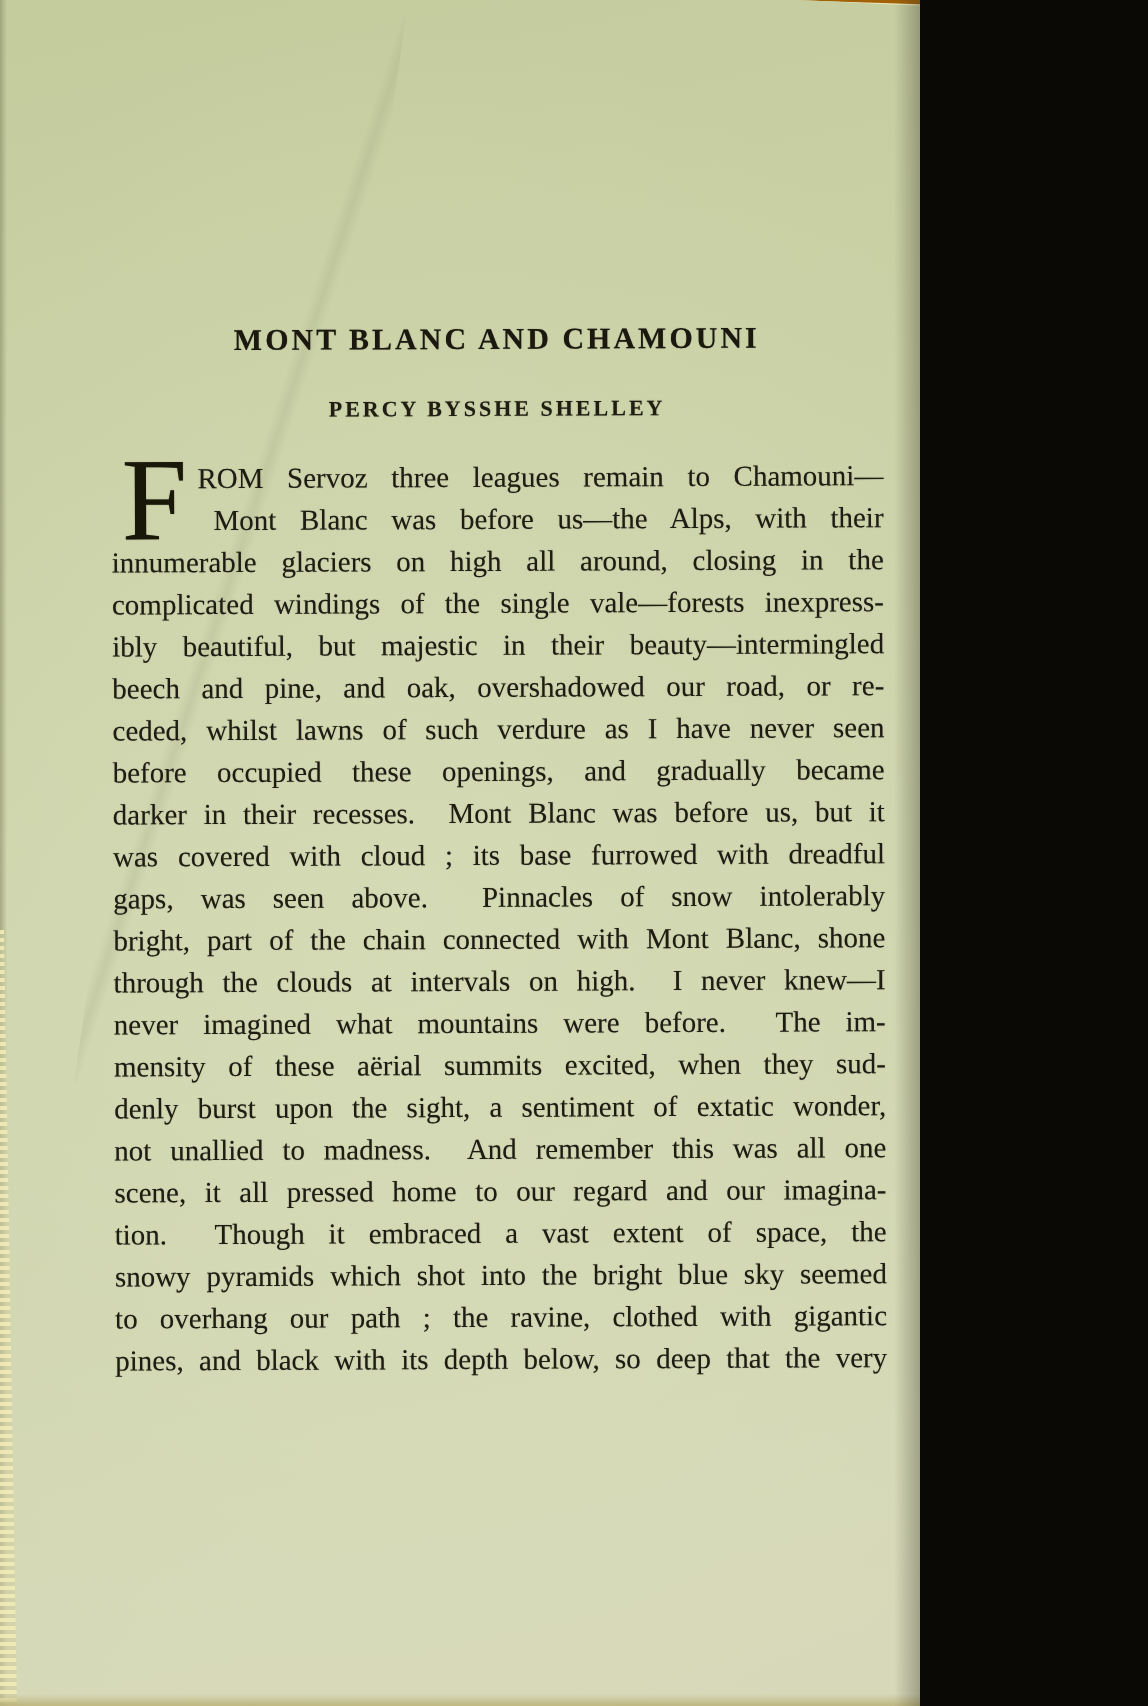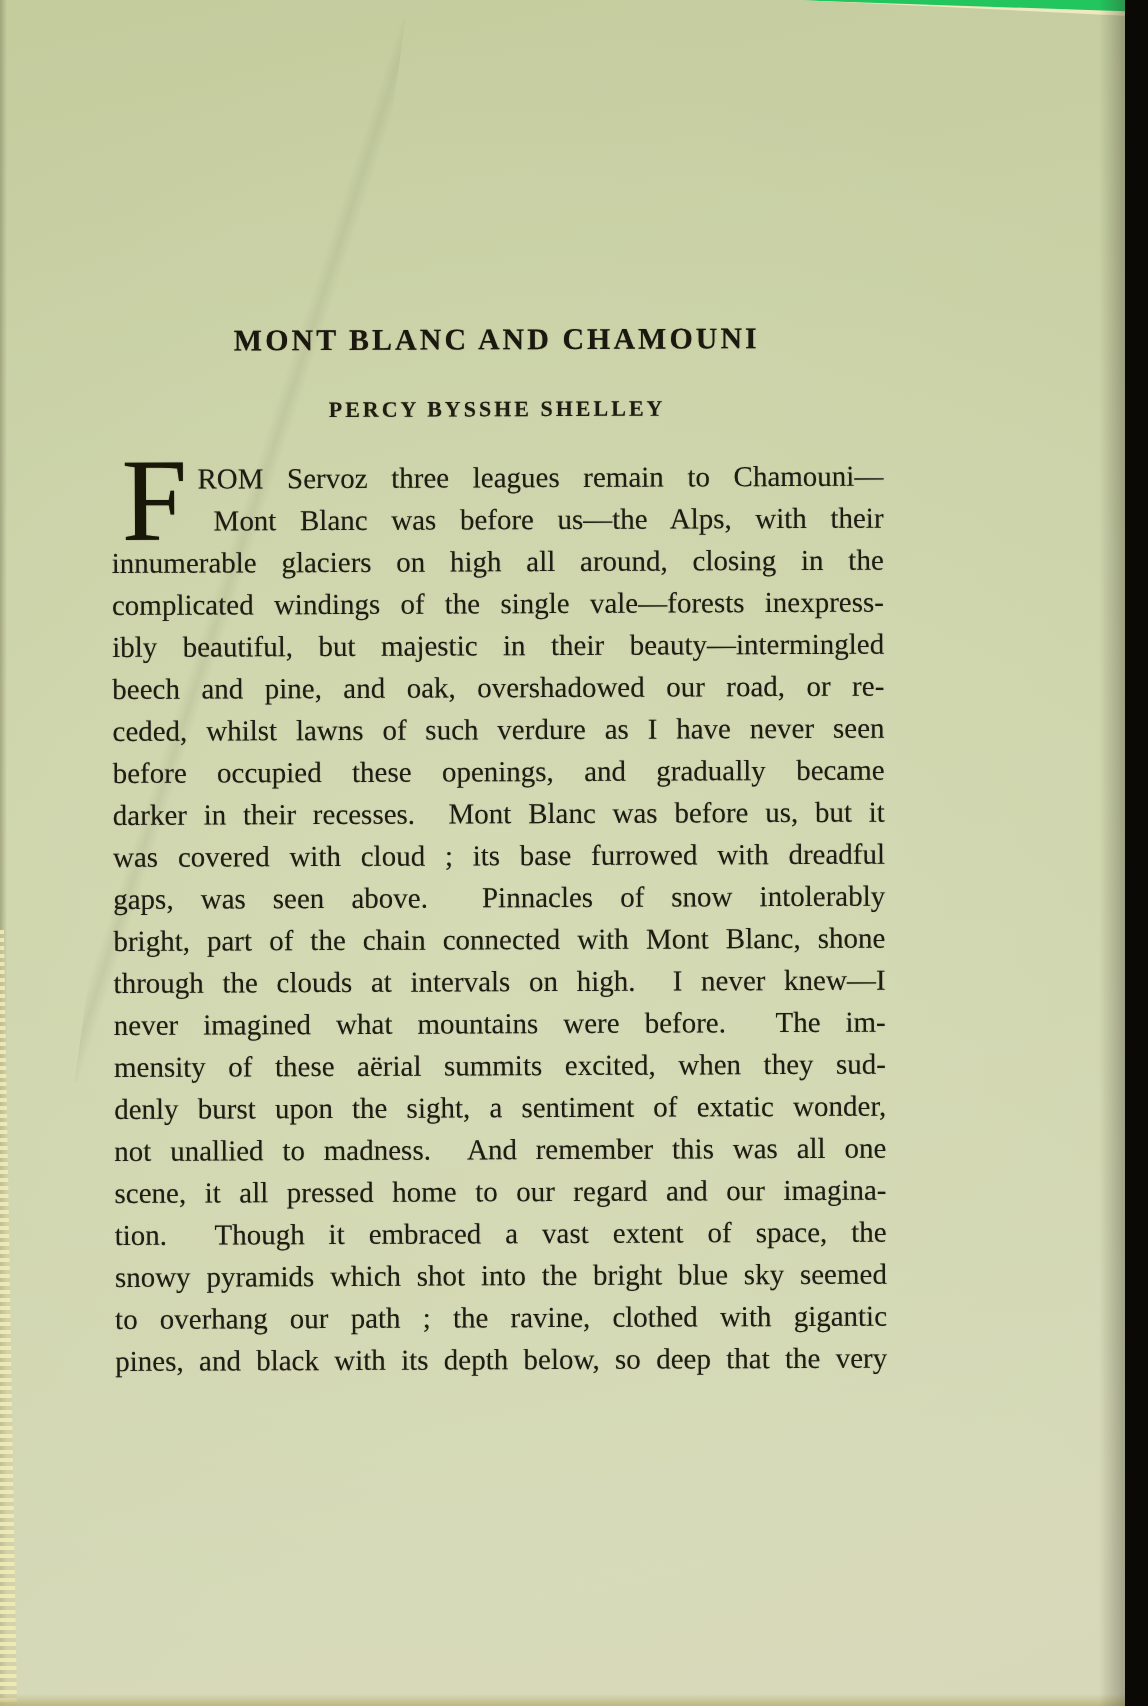--- a/index.html
+++ b/index.html
@@ -3,24 +3,24 @@
 <meta charset="utf-8">
 <style>
   html, body {
     margin: 0;
     padding: 0;
     background: #0b0906;
     font-family: "Liberation Serif", serif;
   }
   #canvas {
     position: relative;
-    width: 1125px;
+    width: 920px;
     height: 1706px;
     overflow: hidden;
-    background: #22c55e; 
+    background: #a16207; 
   }
 
   
   .fore-edge {
     position: absolute;
     inset: 0;
     background: linear-gradient(180deg, #efe8c0 0%, #e2d9a4 100%);
     clip-path: polygon(790px 0px, 1148px 12px, 1148px 34px, 792px 10px);
   }
 

